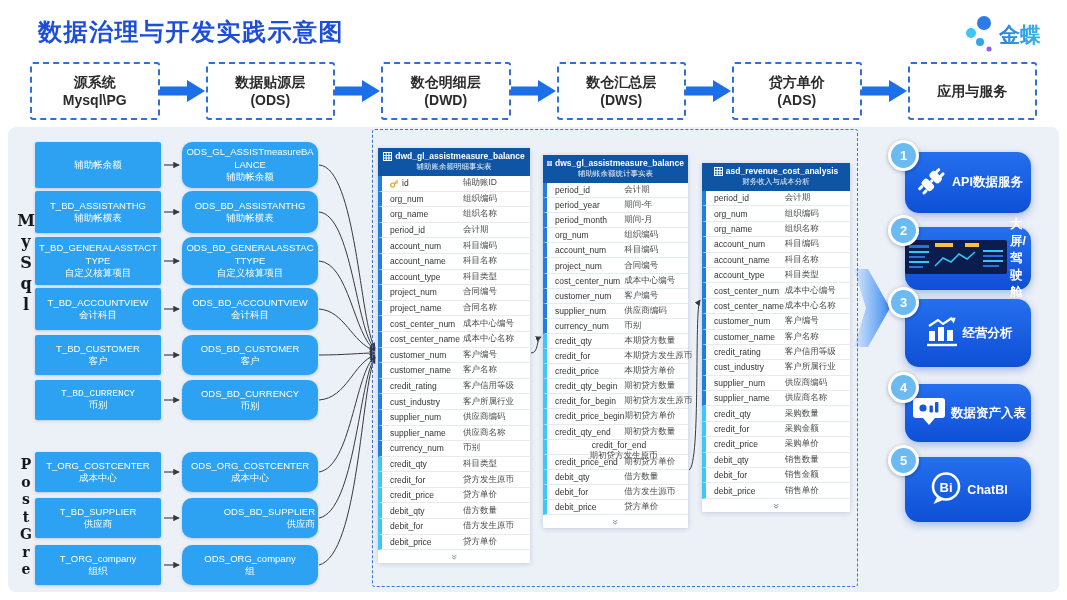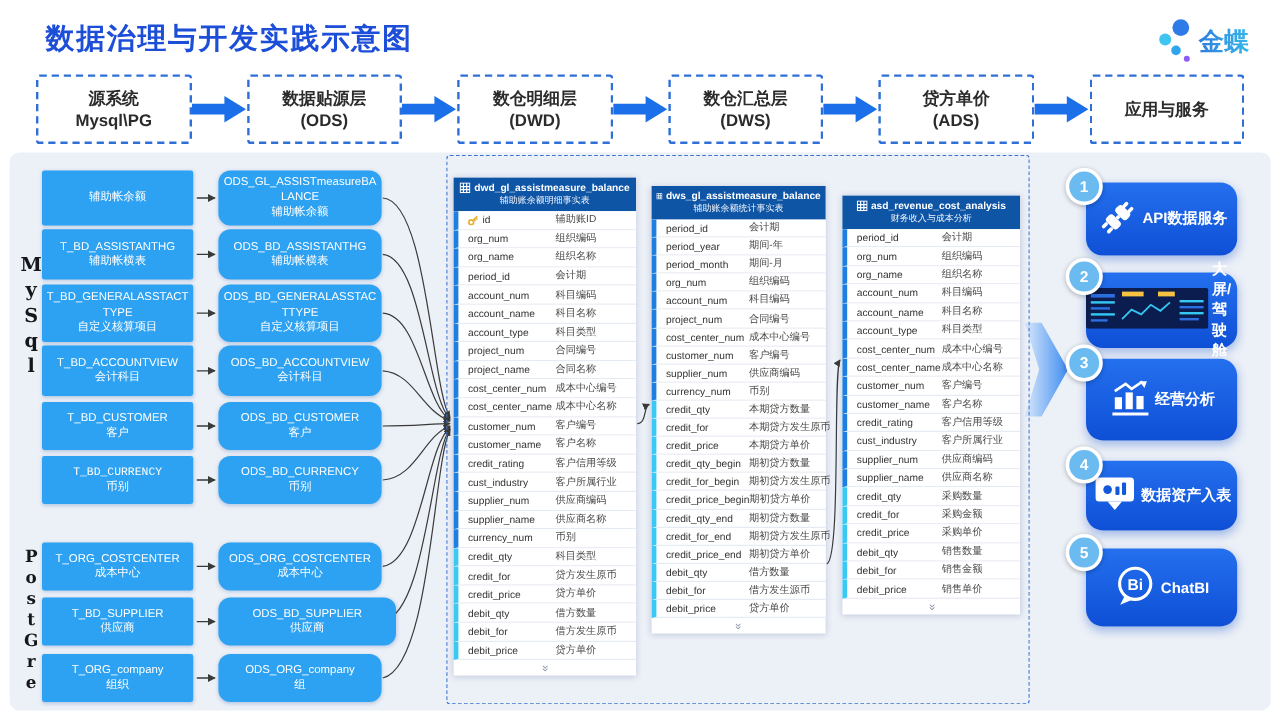--- a/index.html
+++ b/index.html
@@ -213,21 +213,21 @@
       <div>客户</div>
     </div>
     <div class="ods-box" style="left: 174px; top: 253px; height: 40px; width: 136px;">
       <div>ODS_BD_CURRENCY</div>
       <div>币别</div>
     </div>
     <div class="ods-box" style="left: 174px; top: 325px; height: 40px; width: 136px;">
       <div>ODS_ORG_COSTCENTER</div>
       <div>成本中心</div>
     </div>
-    <div class="ods-box" style="left: 174px; top: 371px; height: 40px; width: 148px;">
+    <div class="ods-box" style="left: 174px; top: 371px; height: 40px; width: 136px; align-items: flex-end;">
       <div>ODS_BD_SUPPLIER</div>
       <div>供应商</div>
     </div>
     <div class="ods-box" style="left: 174px; top: 418px; height: 40px; width: 136px;">
       <div>ODS_ORG_company</div>
       <div>组</div>
     </div>
     <div class="db-letters" style="left: 8px; top: 83px; line-height: 21px; font-size: 16px;">
       <div>M</div>
       <div>y</div>
@@ -521,21 +521,21 @@
           <span>credit_price_begin</span>
         </div>
         <div class="fdesc">期初贷方单价</div>
       </div>
       <div class="drow" style="height: 15.1px; border-left-color: var(--strip-measure);">
         <div class="fname">
           <span>credit_qty_end</span>
         </div>
         <div class="fdesc">期初贷方数量</div>
       </div>
-      <div class="drow" style="height: 15.1px; border-left-color: var(--strip-measure);">
+      <div class="drow" style="height: 15.1px; border-left-color: var(--strip-measure); flex-direction: column;">
         <div class="fname">
           <span>credit_for_end</span>
         </div>
         <div class="fdesc">期初贷方发生原币</div>
       </div>
       <div class="drow" style="height: 15.1px; border-left-color: var(--strip-measure);">
         <div class="fname">
           <span>credit_price_end</span>
         </div>
         <div class="fdesc">期初贷方单价</div>

